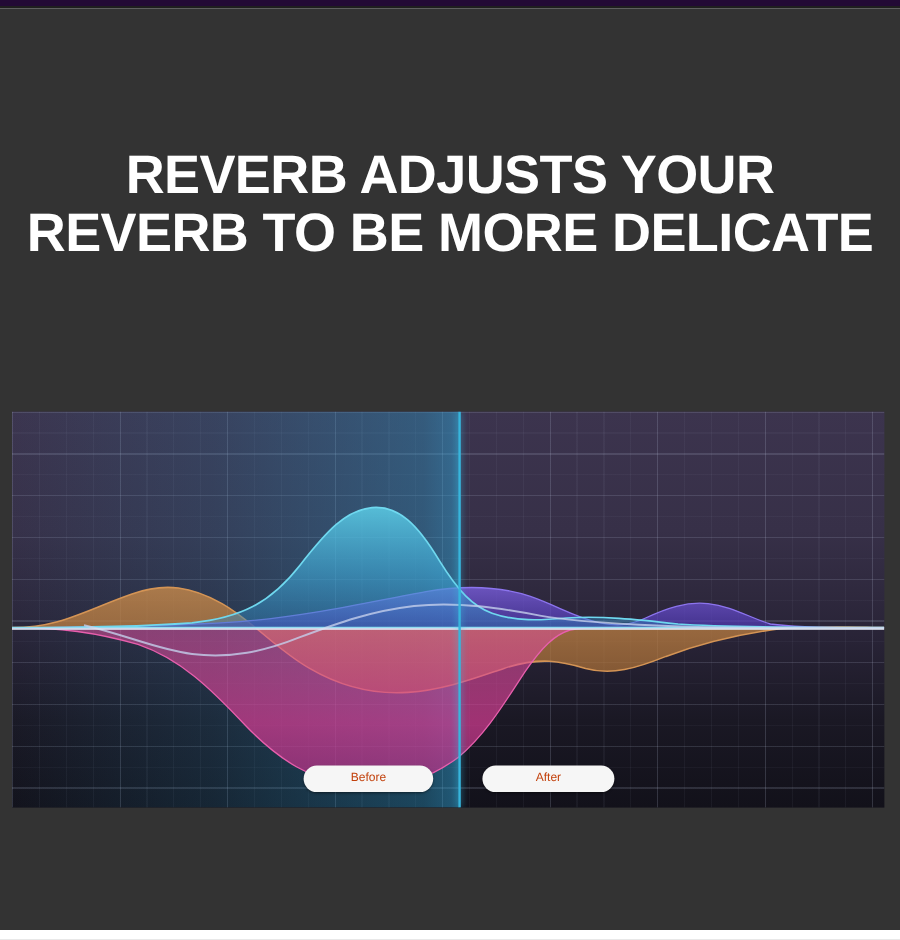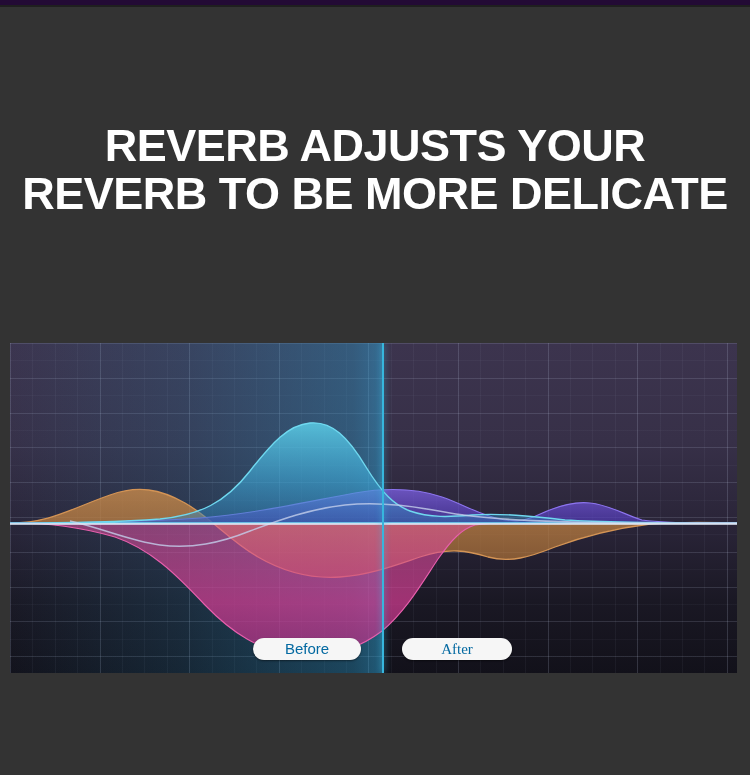--- a/index.html
+++ b/index.html
@@ -160,39 +160,38 @@
     background: rgba(225,232,245,0.78);
     pointer-events: none;
   }
 
   
   .pill-btn {
     position: absolute;
     height: 22px;
     border-radius: 11px;
     background: #f6f6f6;
-    color: #0369a1;
+    color: #c2410c;
     font-family: "Liberation Sans", sans-serif;
-    font-size: 15px;
+    font-size: 10px;
     line-height: 22px;
     text-align: center;
     box-shadow: 0 1px 2px rgba(0,0,0,0.45);
     cursor: pointer;
     user-select: none;
   }
   #btn-before {
     left: 253px;
     top: 638px;
     width: 108px;
   }
   #btn-after {
     left: 402px;
     top: 638px;
     width: 110px;
-    font-family: Liberation Serif, serif;
   }
 </style>
 </head>
 <body>
 
 <div id="page">
 
   <div id="top-accent"></div>
   <div id="top-divider"></div>
 

